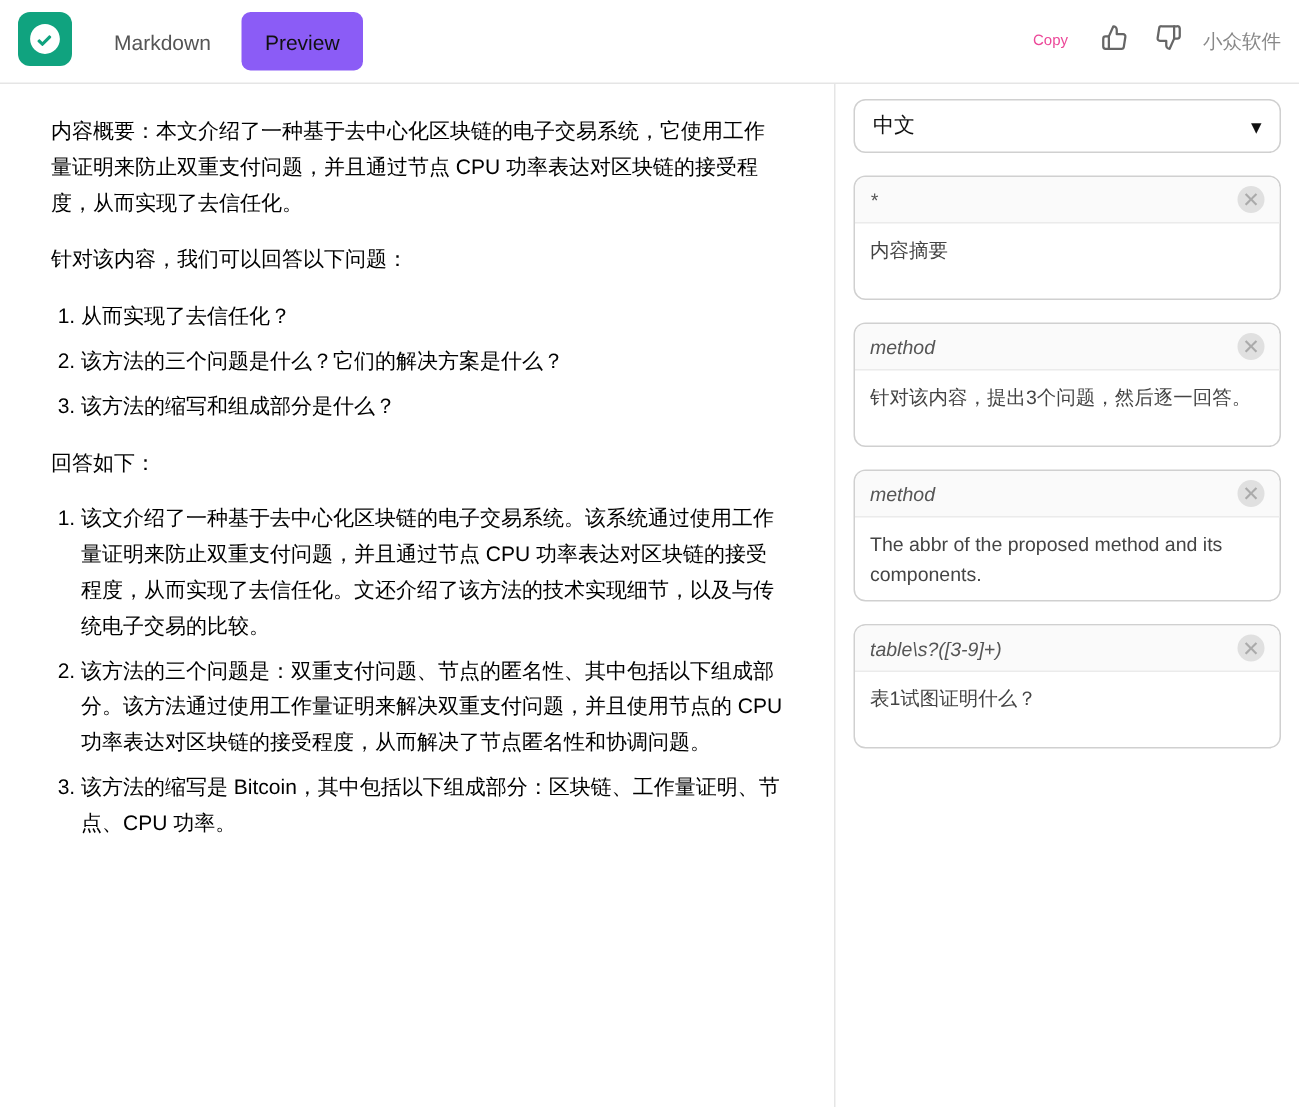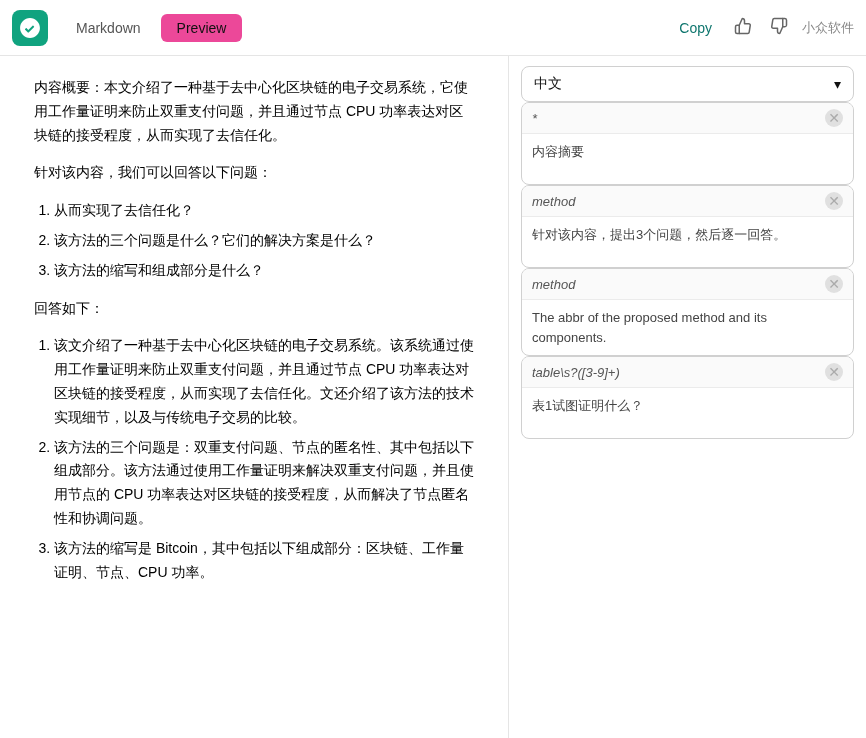--- a/index.html
+++ b/index.html
@@ -11,21 +11,20 @@
       height: 738px;
       width: 866px;
       overflow: hidden;
       display: flex;
       flex-direction: column;
     }
 
     
     .header {
       display: flex;
-      align-items: center;
       padding: 8px 12px;
       border-bottom: 1px solid #e5e5e5;
       background: #ffffff;
       gap: 8px;
       min-height: 56px;
     }
     .logo {
       width: 36px;
       height: 36px;
       border-radius: 8px;
@@ -49,35 +48,35 @@
       padding: 6px 16px;
       border-radius: 6px;
       cursor: pointer;
       font-size: 14px;
       font-weight: 500;
       color: #555;
       background: transparent;
       border: none;
     }
     .tab.active {
-      background: #ec4899;
+      background: #8b5cf6;
       color: #111;
     }
 
     
     .header-right {
       margin-left: auto;
       display: flex;
       align-items: center;
       gap: 10px;
     }
     .copy-btn {
-      font-size: 14px;
+      font-size: 10px;
       font-weight: 500;
-      color: #0f766e;
+      color: #ec4899;
       background: none;
       border: none;
       cursor: pointer;
       padding: 4px 8px;
     }
     .thumb-btn {
       background: none;
       border: none;
       cursor: pointer;
       padding: 4px;
@@ -112,28 +111,28 @@
     .left-panel ol {
       padding-left: 20px;
       margin-bottom: 14px;
     }
     .left-panel ol li {
       margin-bottom: 6px;
     }
 
     
     .right-panel {
-      width: 358px;
+      width: 310px;
       border-left: 1px solid #e5e5e5;
       background: #ffffff;
       overflow-y: auto;
       padding: 10px 12px;
       display: flex;
       flex-direction: column;
-      gap: 0;
+      gap: 15px;
     }
 
     
     .dropdown-row {
       display: flex;
       align-items: center;
       border: 1px solid #d0d0d0;
       border-radius: 8px;
       padding: 8px 12px;
       background: #fff;

